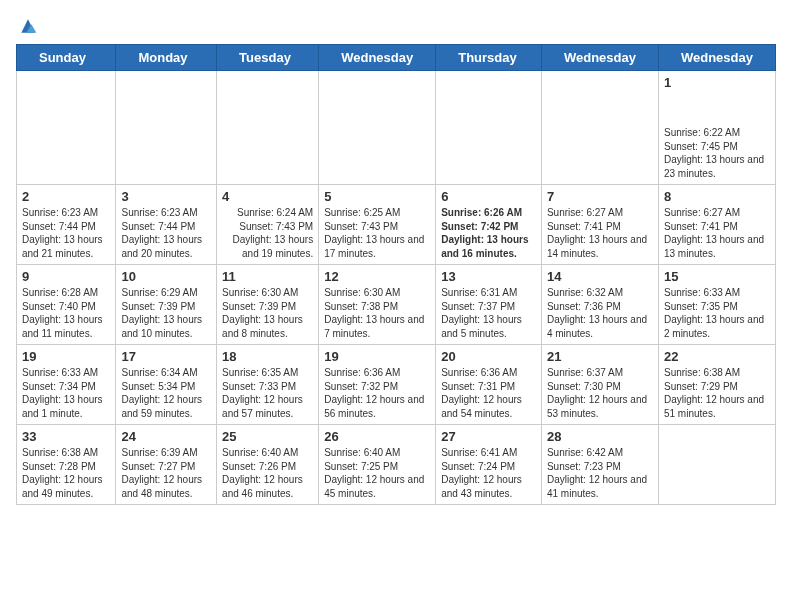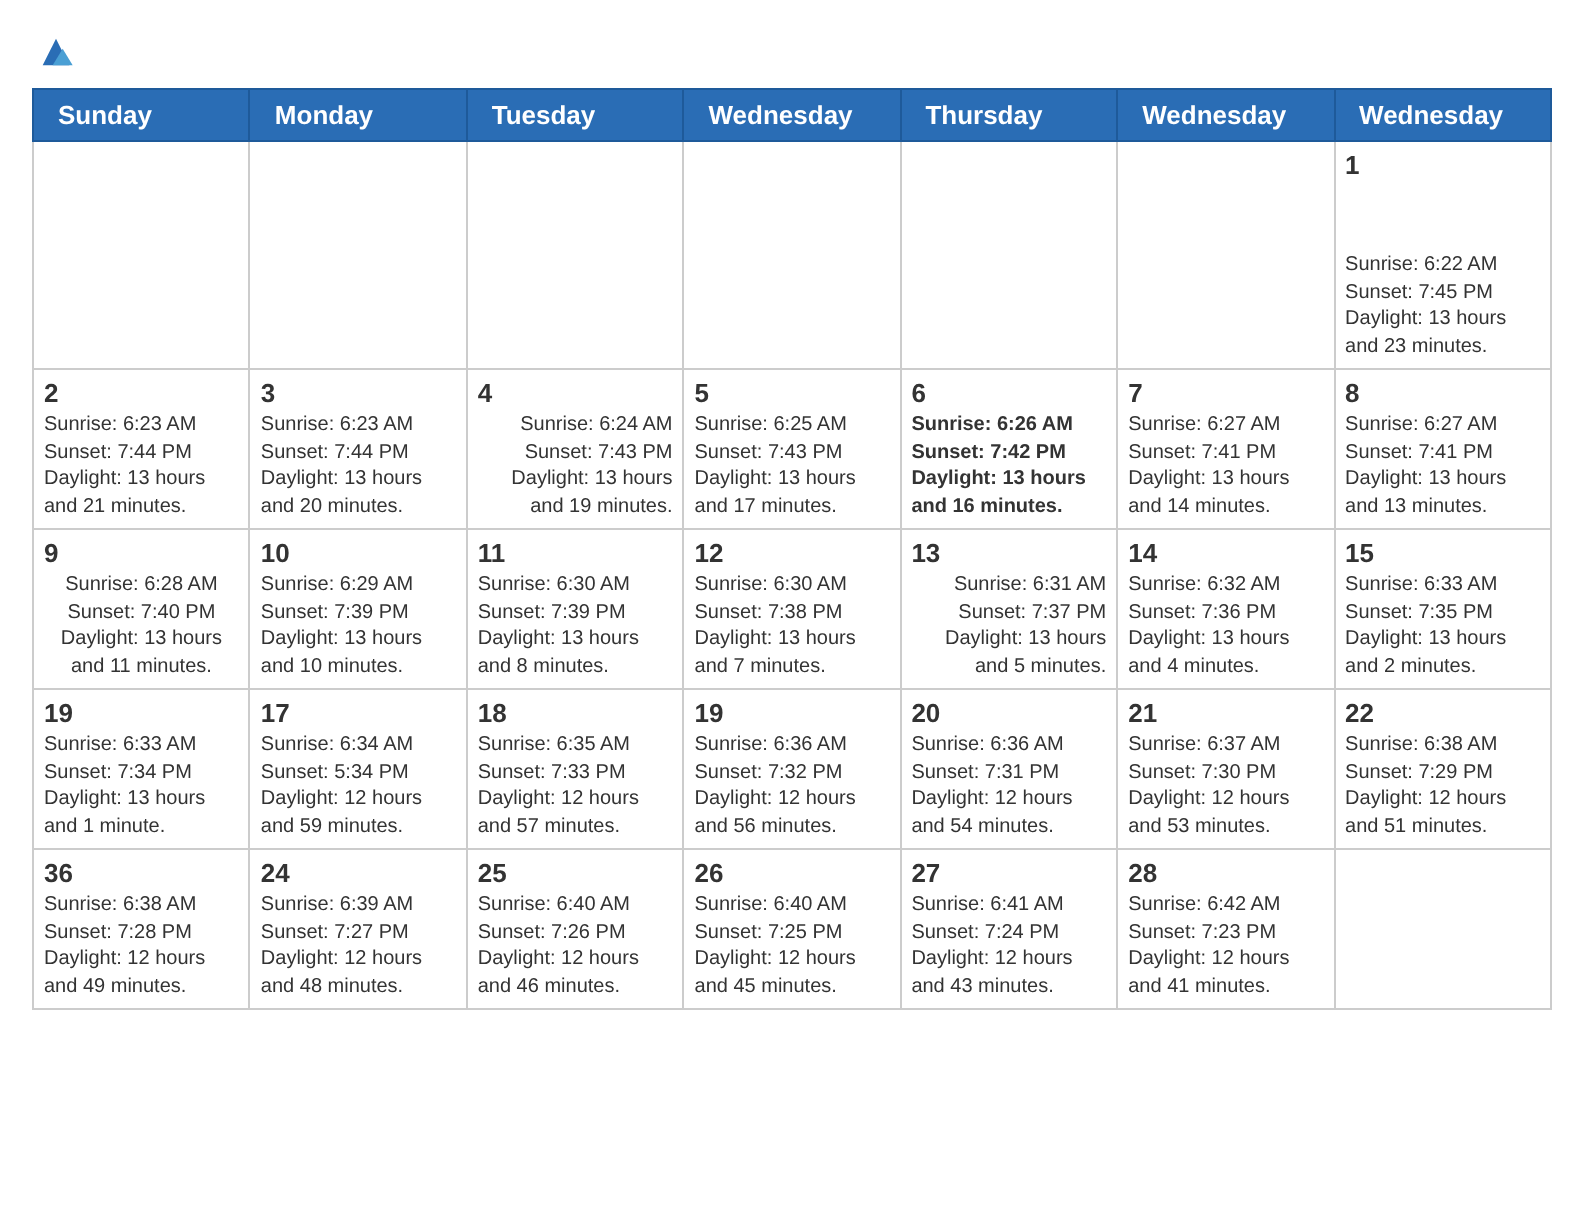--- a/index.html
+++ b/index.html
@@ -55,21 +55,21 @@
     .calendar-table {
       width: 100%;
       border-collapse: collapse;
       border: 1px solid #ccc;
     }
     .calendar-table th {
       background: #2a6db5;
       color: #fff;
       font-size: 13px;
       font-weight: bold;
-      padding: 5px 12px;
+      padding: 5px 22px;
       text-align: left;
       border: 1px solid #1e5a9a;
     }
     .calendar-table td {
       border: 1px solid #ccc;
       vertical-align: top;
       width: calc(100% / 7);
       padding: 4px 5px;
       background: #fff;
       min-height: 80px;
@@ -180,21 +180,21 @@
         <td>
           <span class="day-number">8</span>
           <div class="day-info" style="white-space: pre-line;">Sunrise: 6:27 AM
 Sunset: 7:41 PM
 Daylight: 13 hours and 13 minutes.</div>
         </td>
       </tr>
       <tr>
         <td>
           <span class="day-number">9</span>
-          <div class="day-info" style="white-space: pre-line; text-align: center;">Sunrise: 6:28 AM
+          <div class="day-info" style="white-space: pre-line;">Sunrise: 6:28 AM
 Sunset: 7:40 PM
 Daylight: 13 hours and 11 minutes.</div>
         </td>
         <td>
           <span class="day-number">10</span>
           <div class="day-info" style="white-space: pre-line;">Sunrise: 6:29 AM
 Sunset: 7:39 PM
 Daylight: 13 hours and 10 minutes.</div>
         </td>
         <td>
@@ -204,21 +204,21 @@
 Daylight: 13 hours and 8 minutes.</div>
         </td>
         <td>
           <span class="day-number">12</span>
           <div class="day-info" style="white-space: pre-line;">Sunrise: 6:30 AM
 Sunset: 7:38 PM
 Daylight: 13 hours and 7 minutes.</div>
         </td>
         <td>
           <span class="day-number">13</span>
-          <div class="day-info" style="white-space: pre-line; text-align: right;">Sunrise: 6:31 AM
+          <div class="day-info" style="white-space: pre-line;">Sunrise: 6:31 AM
 Sunset: 7:37 PM
 Daylight: 13 hours and 5 minutes.</div>
         </td>
         <td>
           <span class="day-number">14</span>
           <div class="day-info" style="white-space: pre-line;">Sunrise: 6:32 AM
 Sunset: 7:36 PM
 Daylight: 13 hours and 4 minutes.</div>
         </td>
         <td>
@@ -267,21 +267,21 @@
         </td>
         <td>
           <span class="day-number">22</span>
           <div class="day-info" style="white-space: pre-line;">Sunrise: 6:38 AM
 Sunset: 7:29 PM
 Daylight: 12 hours and 51 minutes.</div>
         </td>
       </tr>
       <tr>
         <td>
-          <span class="day-number">36</span>
+          <span class="day-number">33</span>
           <div class="day-info" style="white-space: pre-line;">Sunrise: 6:38 AM
 Sunset: 7:28 PM
 Daylight: 12 hours and 49 minutes.</div>
         </td>
         <td>
           <span class="day-number">24</span>
           <div class="day-info" style="white-space: pre-line;">Sunrise: 6:39 AM
 Sunset: 7:27 PM
 Daylight: 12 hours and 48 minutes.</div>
         </td>

